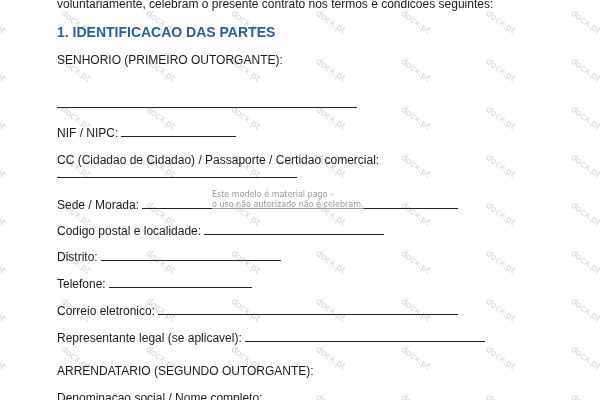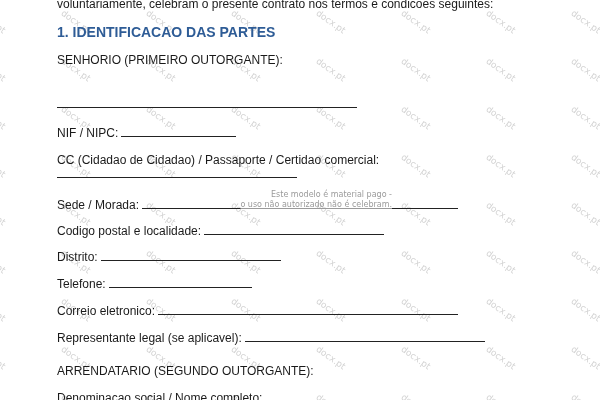--- a/index.html
+++ b/index.html
@@ -19,21 +19,21 @@
   .line { position: absolute; left: 57px; font-size: 12px; white-space: nowrap; z-index: 2; }
   .intro { top: -3px; font-size: 12px; }
   .heading { top: 24px; font-size: 14px; font-weight: bold; color: #2e5c96; }
   .subhead { top: 53px; font-weight: normal; font-size: 12px; }
   .blank {
     display: inline-block; border-bottom: 1px solid #222; height: 11px;
     vertical-align: baseline; margin-left: 3px;
   }
   .blank-row { position: absolute; left: 57px; border-bottom: 1px solid #222; height: 1px; z-index: 2; }
   .notice {
-    position: absolute; left: 212px; top: 190px; width: 180px; text-align: right;
+    position: absolute; left: 212px; top: 190px; width: 180px; text-align: left;
     font-family: "DejaVu Sans", sans-serif; font-size: 8px; color: #9a9a9a; z-index: 3; line-height: 10px;
   }
   .notice span:last-child { text-decoration: underline; }
 </style>
 </head>
 <body>
 
 <div class="page">
 
   <div class="watermarks" id="wm-layer">

